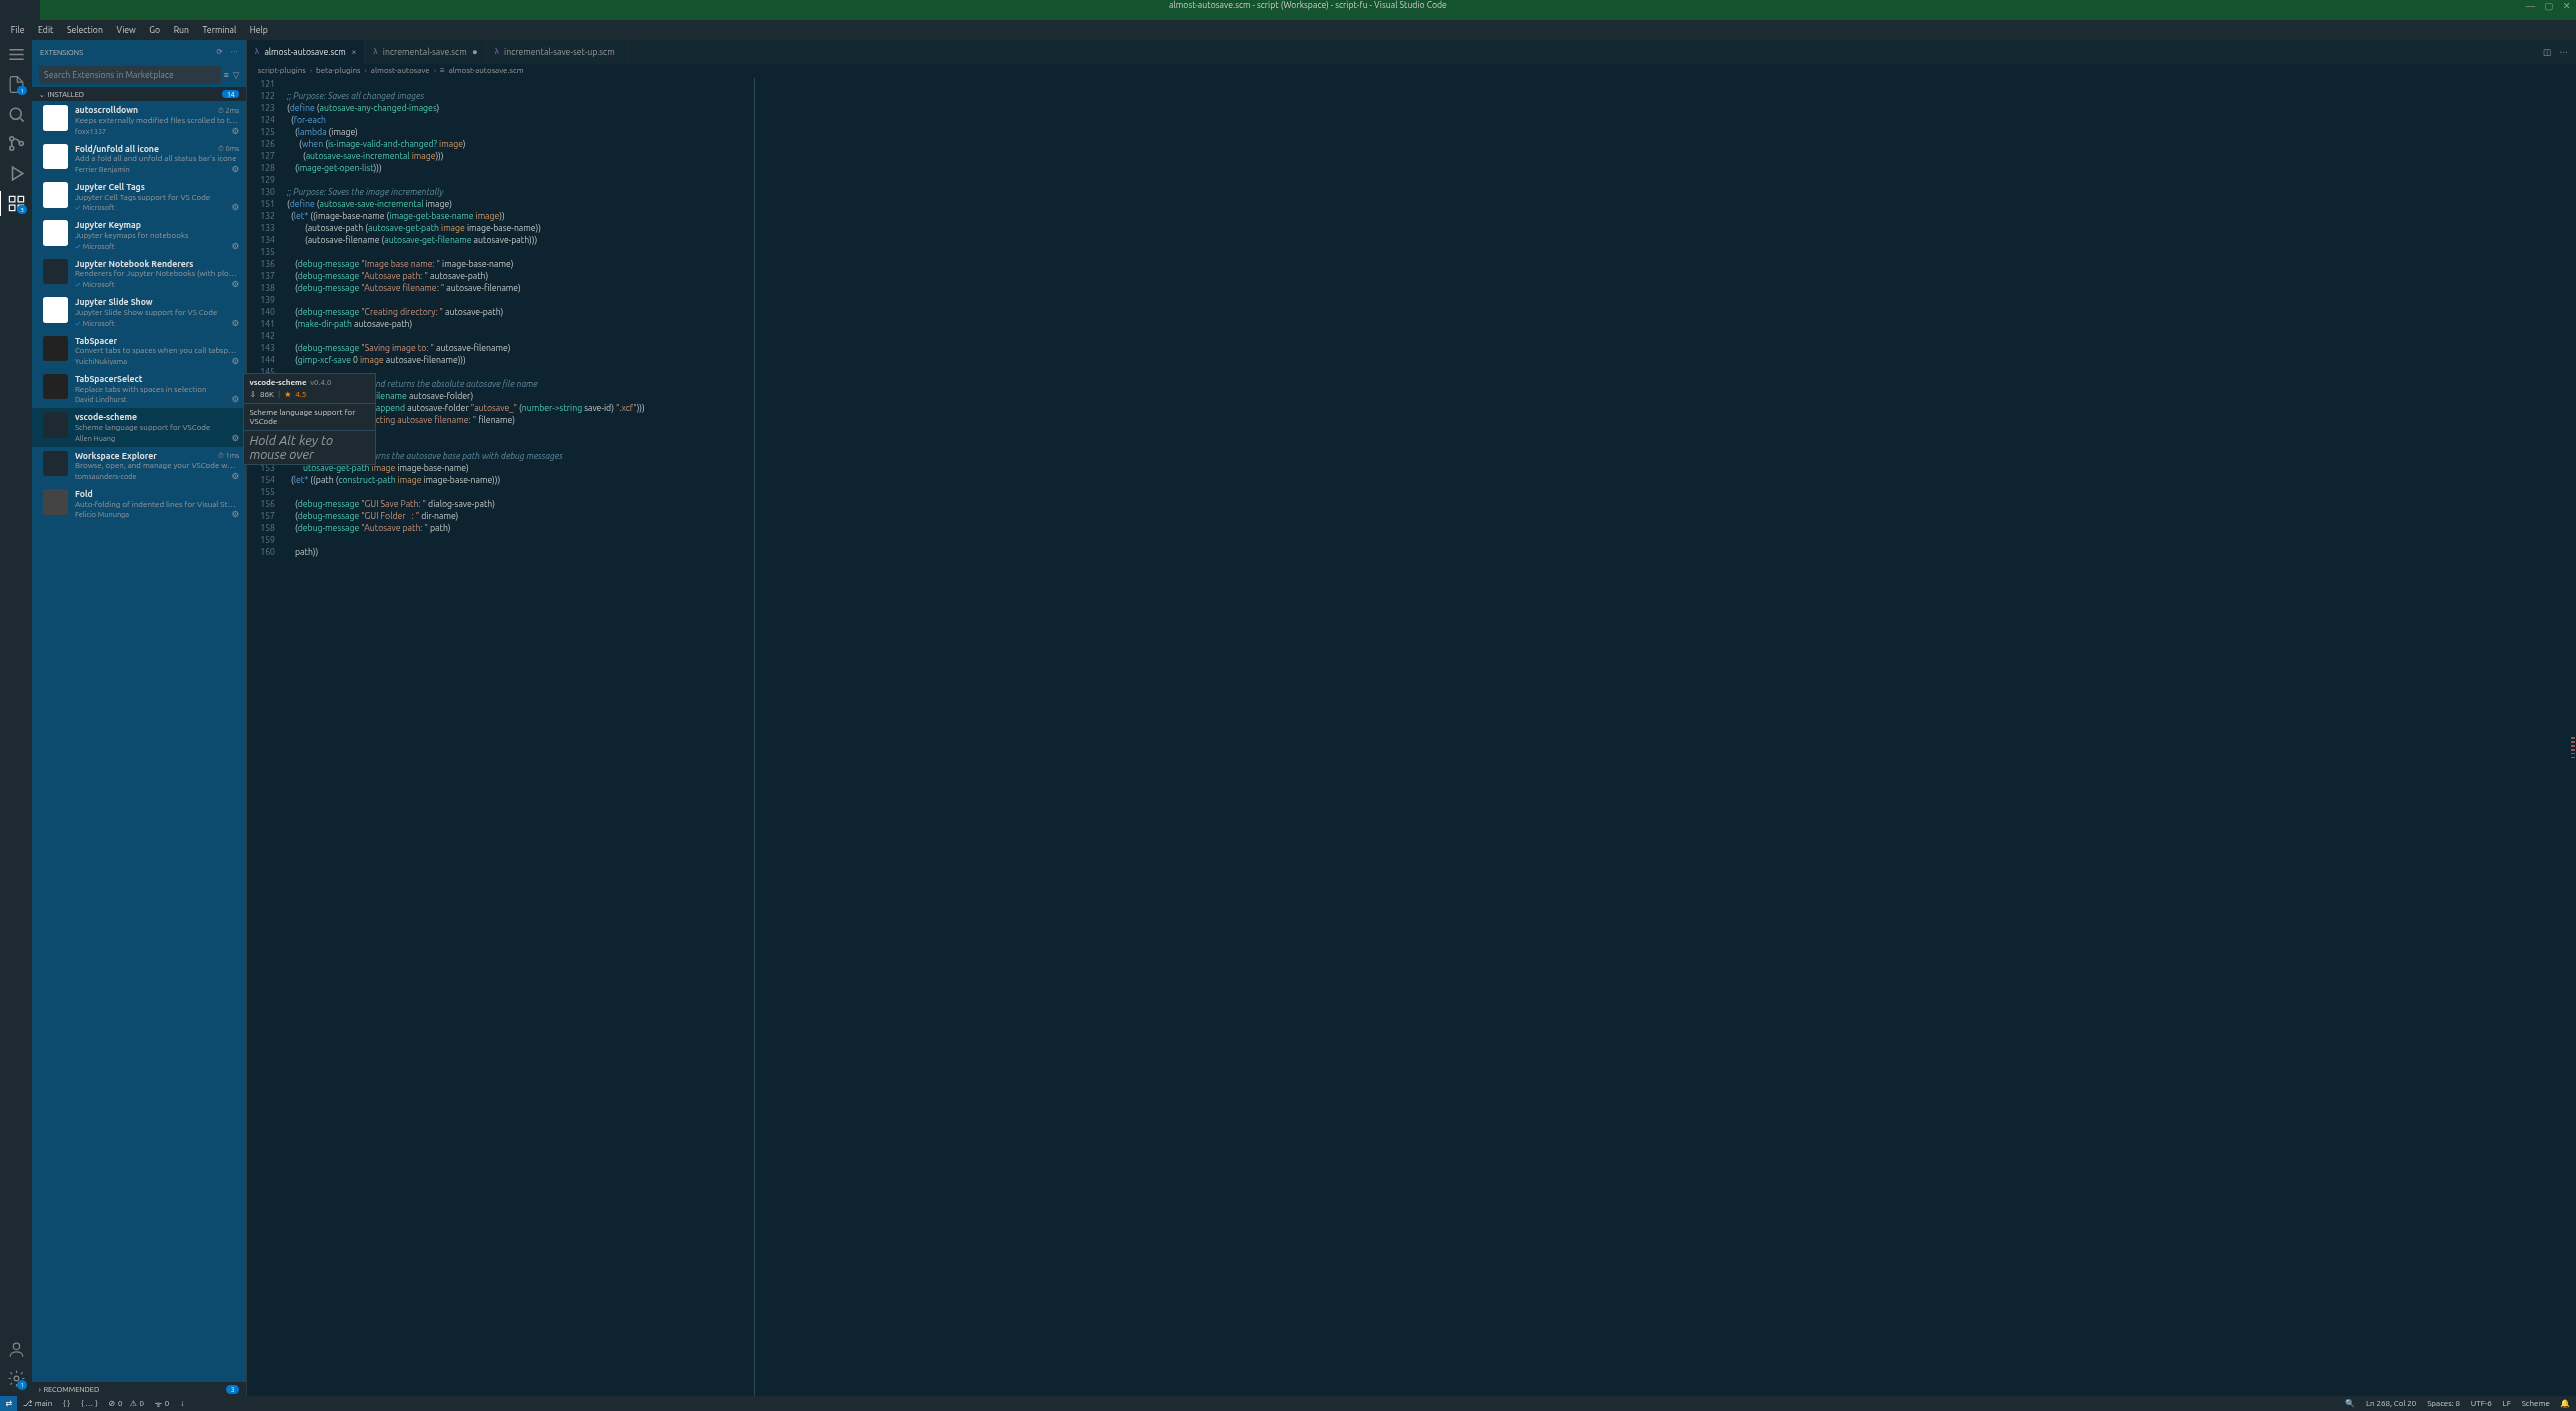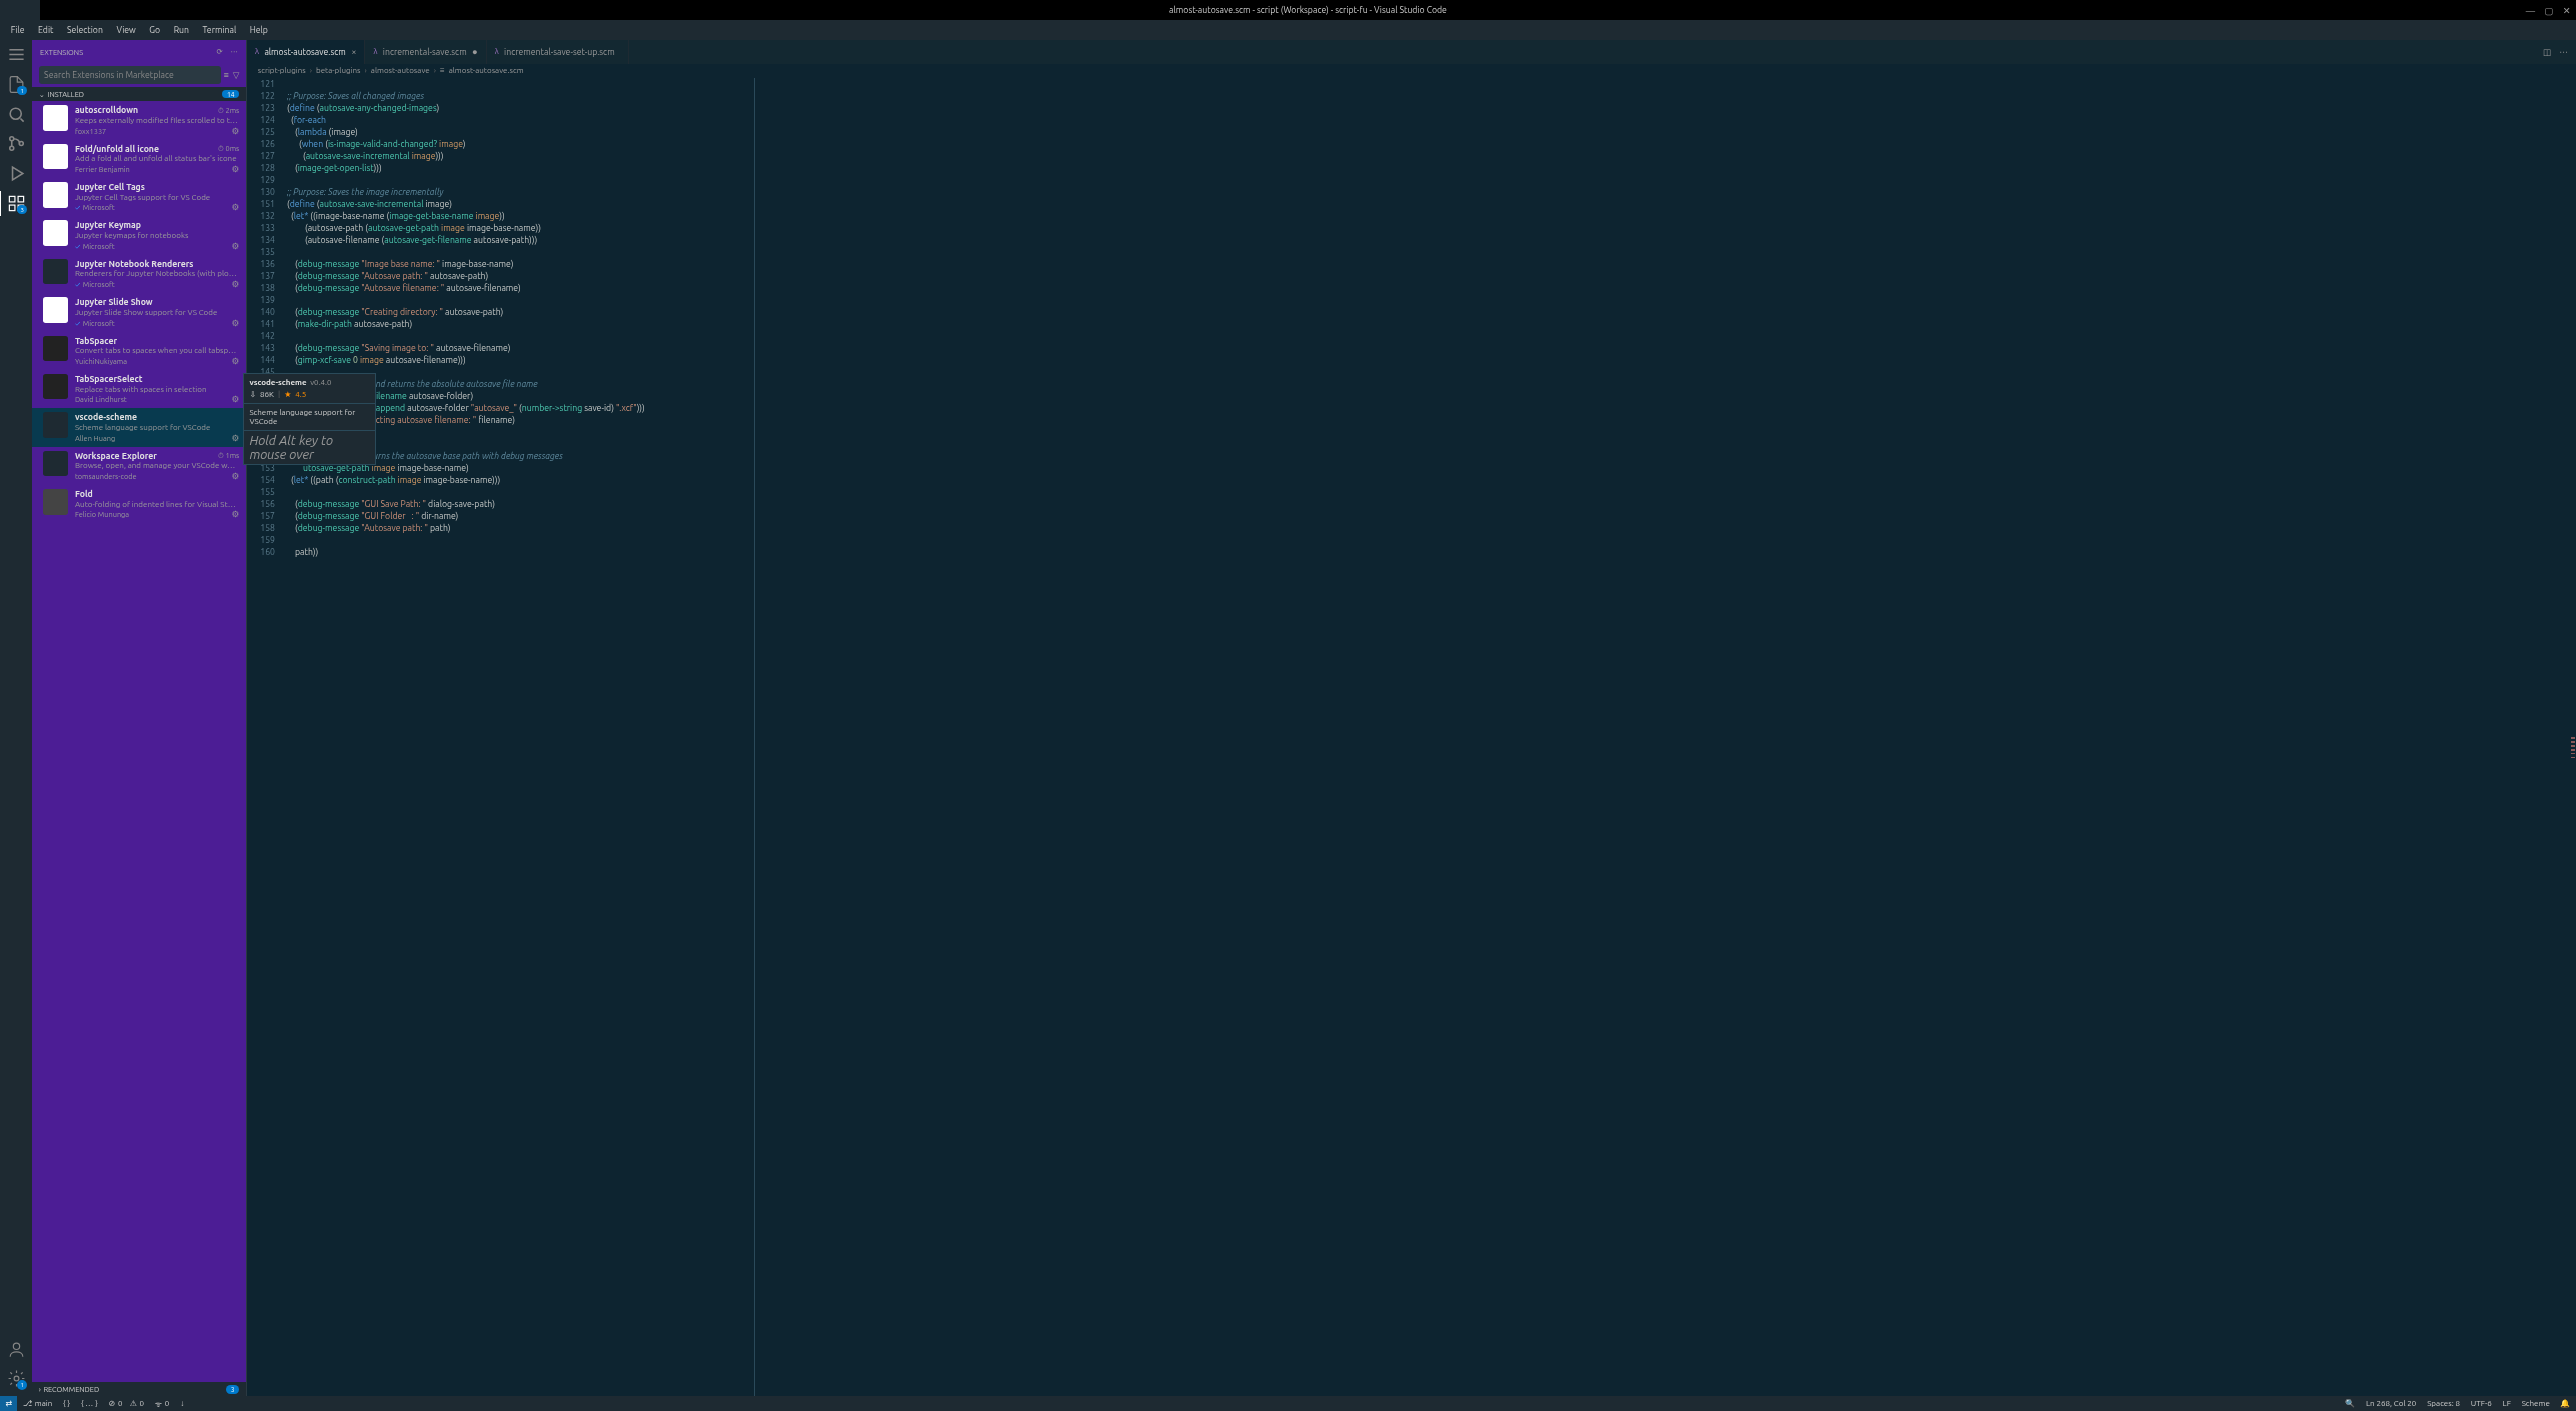--- a/index.html
+++ b/index.html
@@ -1,29 +1,29 @@
 <!DOCTYPE html>
 <html style="font-size:10.7px"><head>
 <meta charset="utf-8">
 <style>
 * { margin: 0; padding: 0; box-sizing: border-box; font-family: -apple-system, "Segoe UI", Ubuntu, sans-serif; }
 body { background: #1e2a32; color: #cccccc; font-size: 8.7px; overflow: hidden; height: 100vh; display: flex; flex-direction: column; }
-.titlebar { background: #000000; height: 20px; display: flex; align-items: center; justify-content: center; position: relative; margin-left: 40px; }
+.titlebar { background: #14532d; height: 20px; display: flex; justify-content: center; position: relative; margin-left: 40px; }
 .title-text { color: #cccccc; font-size: 8.7px; }
 .window-controls { position: absolute; right: 5.4px; display: flex; gap: 9.4px; color: #999; font-size: 9.4px; }
 .menubar { background: #1e2a32; height: 20px; display: flex; align-items: center; padding: 0 5.4px; gap: 2.7px; }
 .menu-item { padding: 2.7px 5.4px; color: #cccccc; cursor: pointer; font-size: 8.7px; }
 .main { flex: 1; display: flex; overflow: hidden; }
 .activity-bar { width: 32px; background: #1e2a32; display: flex; flex-direction: column; align-items: center; padding-top: 5.4px; gap: 10.7px; }
 .activity-icon { width: 19px; height: 19px; color: #858585; cursor: pointer; position: relative; display: flex; align-items: center; justify-content: center; }
 .activity-icon.active { color: #ffffff; }
 .activity-icon.active::before { content: ""; position: absolute; left: -6.7px; top: -2.7px; bottom: -2.7px; width: 1.3px; background: #ffffff; }
 .badge { position: absolute; bottom: -1.3px; right: -1.3px; background: #007acc; color: #fff; border-radius: 5.4px; font-size: 6px; min-width: 9.4px; height: 9.4px; display: flex; align-items: center; justify-content: center; padding: 0 2px; }
 .activity-bottom { margin-top: auto; margin-bottom: 8px; display: flex; flex-direction: column; gap: 10.7px; align-items: center; }
-.sidebar { width: 215px; background: #4c1d95; border-right: 0.7px solid #2a3942; display: flex; flex-direction: column; overflow: hidden; }
+.sidebar { width: 215px; background: #0c4a6e; border-right: 0.7px solid #2a3942; display: flex; flex-direction: column; overflow: hidden; }
 .sidebar-header { height: 23.5px; display: flex; align-items: center; justify-content: space-between; padding: 0 8px; font-size: 7.4px; text-transform: uppercase; color: #bbbbbb; }
 .sidebar-header-actions { display: flex; gap: 8px; color: #999; }
 .search-row { padding: 2.7px 6.7px; display: flex; gap: 2.7px; align-items: center; }
 .search-input { flex: 1; background: #2a3942; border: none; color: #ccc; padding: 4px 5.4px; font-size: 8.7px; border-radius: 3px; }
 .search-input::placeholder { color: #888; }
 .filter-icons { display: flex; gap: 4px; color: #999; }
 .section-header { display: flex; align-items: center; padding: 2.7px 6.7px; font-size: 7.4px; text-transform: uppercase; background: #1e2a32; cursor: pointer; justify-content: space-between; }
 .section-header .left { display: flex; align-items: center; gap: 2.7px; }
 .section-badge { background: #007acc; color: #fff; border-radius: 6.7px; font-size: 6.7px; padding: 0.7px 4.7px; }
 .ext-list { flex: 1; overflow-y: auto; }

